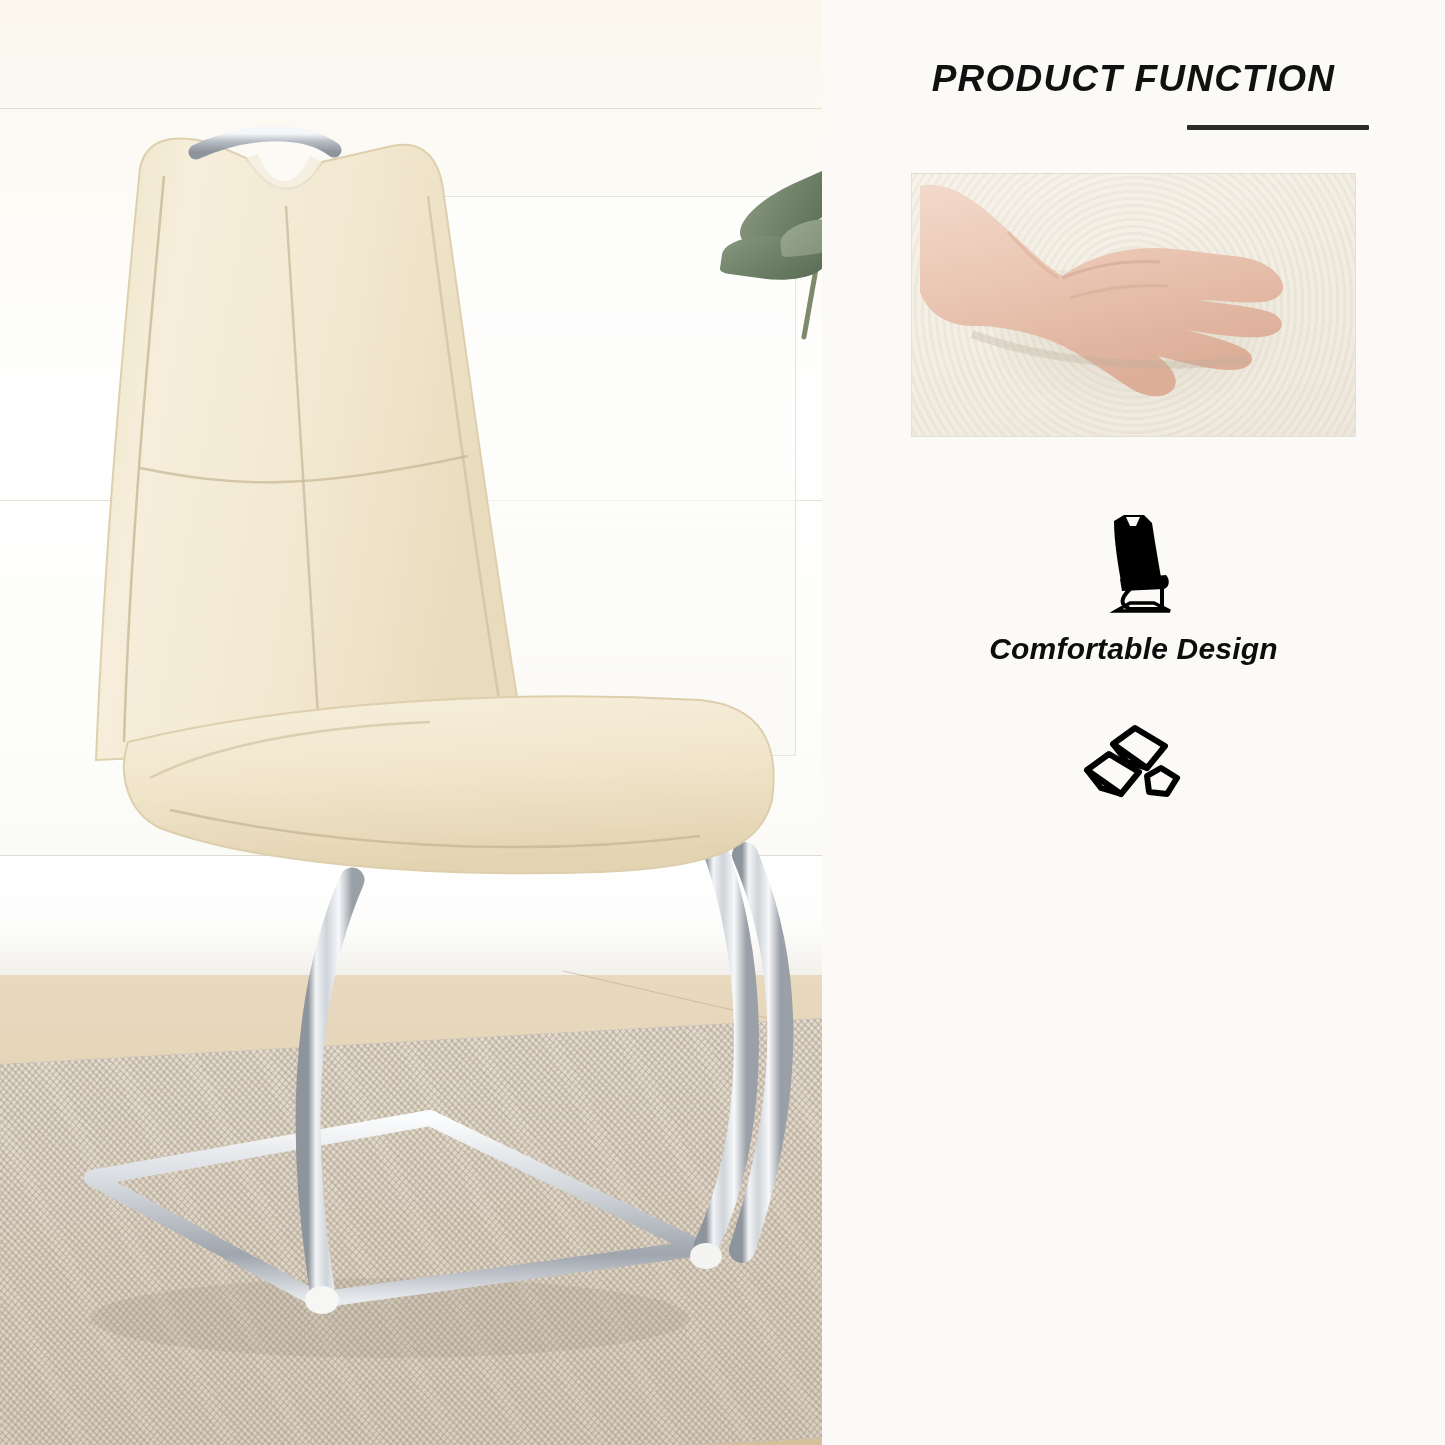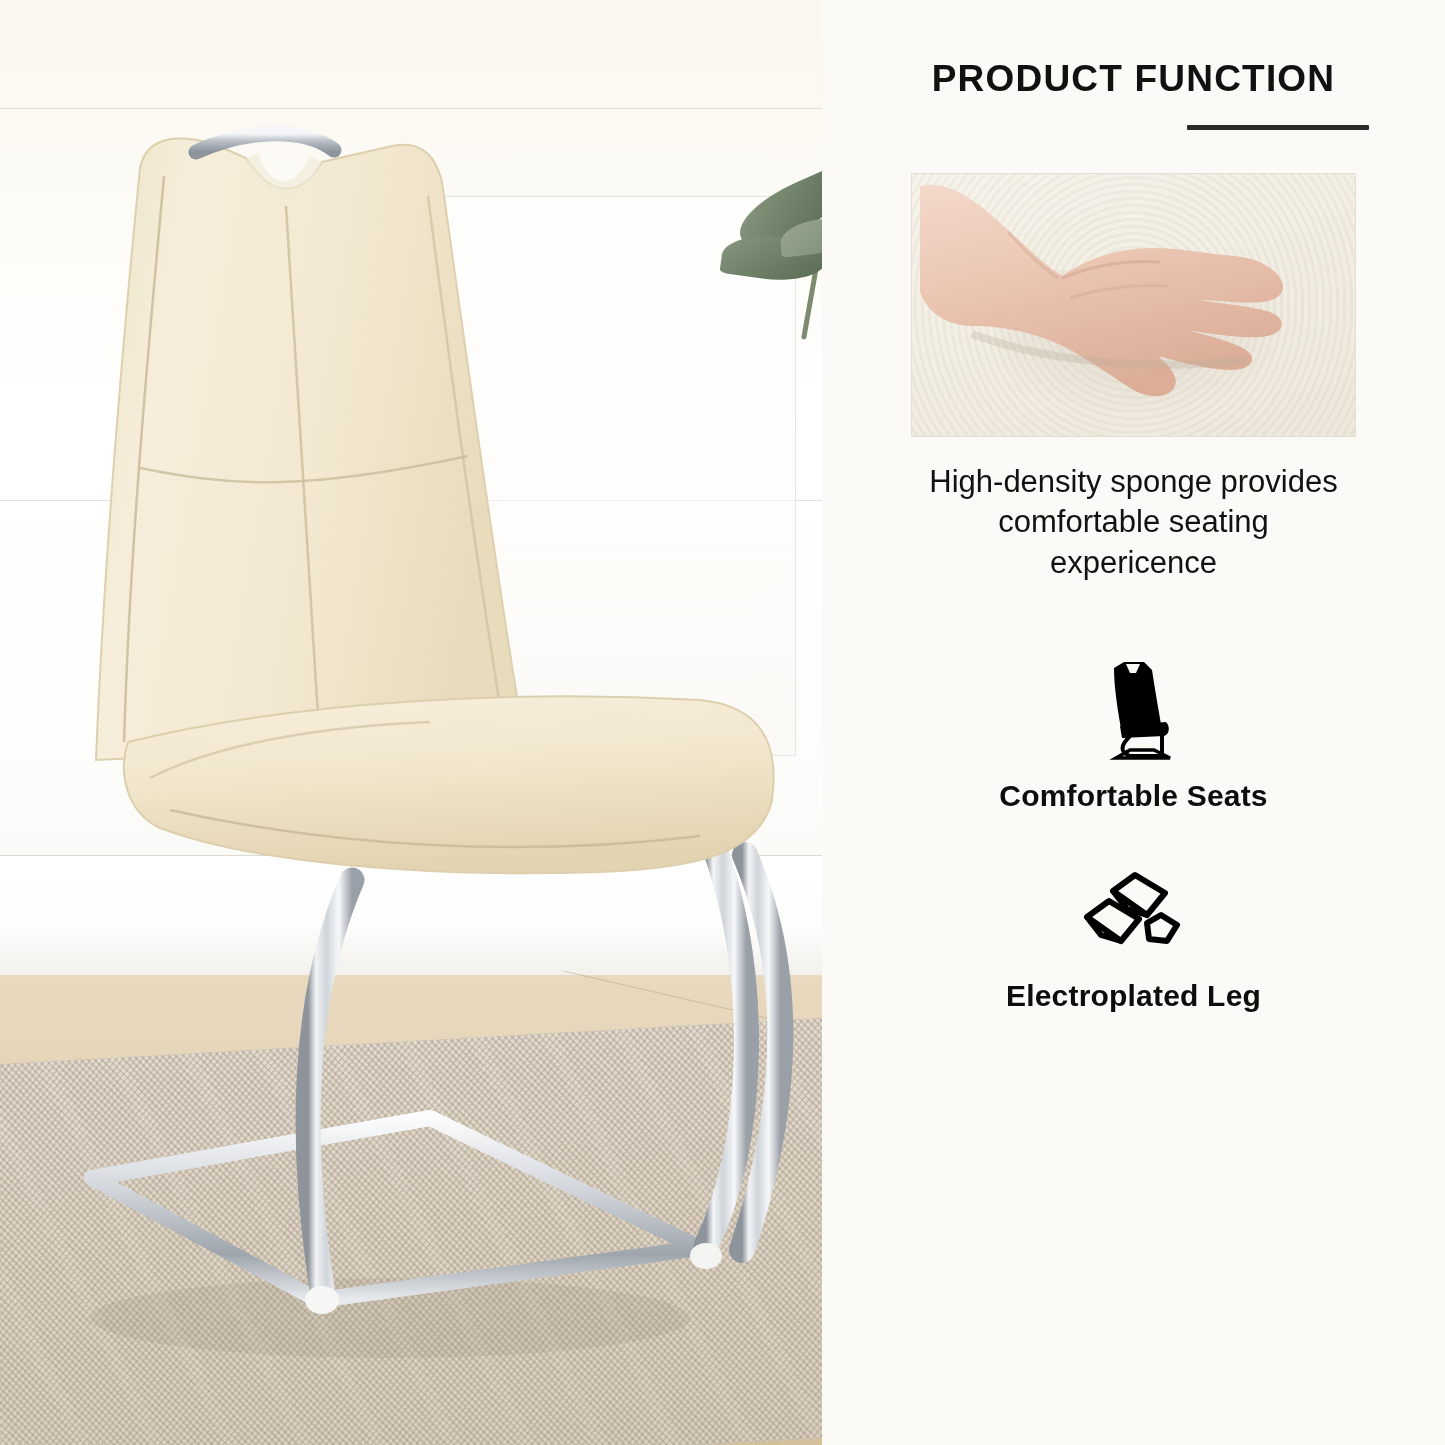--- a/index.html
+++ b/index.html
@@ -74,20 +74,21 @@
   
   .chair { position:absolute; left:0; top:0; width:822px; height:1445px; }
   .chair svg { position:absolute; left:0; top:0; }
 
   
   .info-pane {
     position:relative;
     width:623px; height:1270px;
     background:#fbfaf7;
     padding-top:58px;
+    font-style:italic;
   }
   .title {
     text-align:center;
     font-size:37px;
     font-weight:bold;
     letter-spacing:1.2px;
     color:#111;
   }
   .title-rule {
     width:182px; height:5px; background:#2b2b2b;
@@ -288,21 +289,20 @@
                  C 36 152, 16 140, 8 118 Z" fill="url(#skin)"></path>
 
         <path d="M150 104 C 180 92, 214 86, 248 88" stroke="rgba(196,150,126,.38)" stroke-width="3" fill="none"></path>
         <path d="M158 124 C 190 114, 224 110, 256 112" stroke="rgba(196,150,126,.28)" stroke-width="3" fill="none"></path>
         <path d="M96 58 C 112 76, 128 92, 146 104" stroke="rgba(198,152,128,.30)" stroke-width="3" fill="none"></path>
 
         <path d="M60 160 C 130 186, 230 198, 336 186" stroke="rgba(186,174,154,.32)" stroke-width="8" fill="none"></path>
       </svg>
     </div>
 
-    <div class="foam-caption">High-density sponge provides comfortable seating expericence</div>
 
     <div class="features">
 
 
       <div class="feature">
         <div class="feature-icon">
           <svg width="120" height="110" viewBox="0 0 120 110">
 
             <path d="M40 12 L 50 6 L 70 6 L 78 14
                      C 82 40, 86 62, 88 74
@@ -311,36 +311,35 @@
 
             <path d="M52 8 L 66 8 L 62 17 L 56 17 Z" fill="#fbfaf7"></path>
 
             <path d="M46 70 L 92 66 C 96 70, 96 78, 90 80 L 48 82 Z" fill="#000"></path>
 
             <path d="M56 80 C 46 90, 46 96, 56 100 L 90 100" stroke="#000" stroke-width="4" fill="none"></path>
             <path d="M88 78 L 88 100" stroke="#000" stroke-width="4" fill="none"></path>
             <path d="M42 102 L 96 102 L 80 94 L 56 94 Z" stroke="#000" stroke-width="3.5" fill="none"></path>
           </svg>
         </div>
-        <div class="feature-label">Comfortable Seats</div>
+        <div class="feature-label">Comfortable Design</div>
       </div>
 
       <div class="feature">
         <div class="feature-icon">
           <svg width="130" height="100" viewBox="0 0 130 100">
             <g fill="none" stroke="#000" stroke-width="6" stroke-linejoin="round">
 
               <path d="M44 30 L 66 14 L 96 32 L 78 54 Z"></path>
               <path d="M44 30 L 58 48 L 78 54"></path>
 
               <path d="M18 56 L 40 40 L 70 58 L 52 80 Z"></path>
               <path d="M18 56 L 32 74 L 52 80"></path>
 
               <path d="M78 62 L 92 54 L 108 64 L 98 80 L 80 78 Z"></path>
             </g>
           </svg>
         </div>
-        <div class="feature-label">Electroplated Leg</div>
       </div>
 
     </div>
   </div>
 </div>
 
 </body></html>

